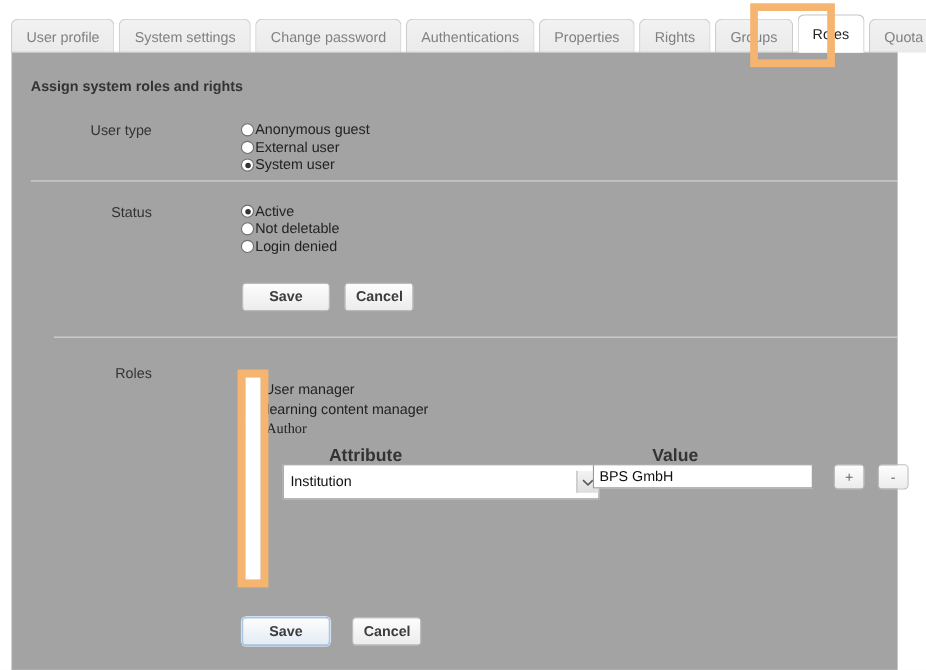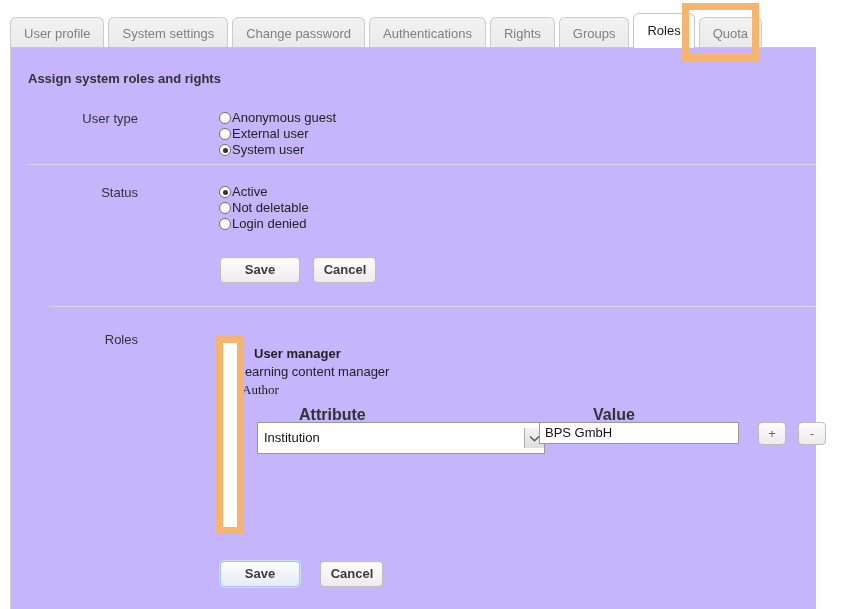--- a/index.html
+++ b/index.html
@@ -65,21 +65,21 @@
     background: #c8c8c8;
   }
 
   
   .panel {
     position: absolute;
     left: 10px;
     top: 48px;
     width: 806px;
     height: 561px;
-    background: #c4b5fd;
+    background: #a3a3a3;
     border-left: 1px solid #d2d2d2;
     box-sizing: border-box;
   }
 
   .section-title {
     position: absolute;
     left: 17px;
     top: 23px;
     font-size: 13px;
     font-weight: bold;
@@ -275,20 +275,21 @@
 </style>
 </head>
 <body>
 
 <div class="tabstrip">
   <div class="tabs">
     <div class="tab">User profile</div>
     <div class="tab">System settings</div>
     <div class="tab">Change password</div>
     <div class="tab">Authentications</div>
+    <div class="tab">Properties</div>
     <div class="tab">Rights</div>
     <div class="tab">Groups</div>
     <div class="tab active">Roles</div>
     <div class="tab">Quota</div>
   </div>
   <div class="tabline"></div>
 </div>
 
 <div class="panel">
 
@@ -333,21 +334,21 @@
     <span class="btn" style="width:63px; margin-left:9px;">Cancel</span>
   </div>
 
   <div class="divider divider-2"></div>
 
   <div class="row-label" style="left:7px; top:284px;">Roles</div>
 
   <div class="optgroup" style="left:212px; top:297px;">
     <div class="optline" style="height:18px;">
       <span class="checkbox"></span>
-      <span class="lbl" style="margin-left:18px;font-weight:bold;">User manager</span>
+      <span class="lbl" style="margin-left:4px;">User manager</span>
     </div>
     <div class="optline" style="height:18px;">
       <span class="checkbox"></span>
       <span class="lbl" style="margin-left:6px;">learning content manager</span>
     </div>
     <div class="optline" style="height:18px;">
       <span class="checkbox checked"></span>
       <span class="lbl" style="margin-left:6px;font-family:Liberation Serif, serif;">Author</span>
     </div>
   </div>

